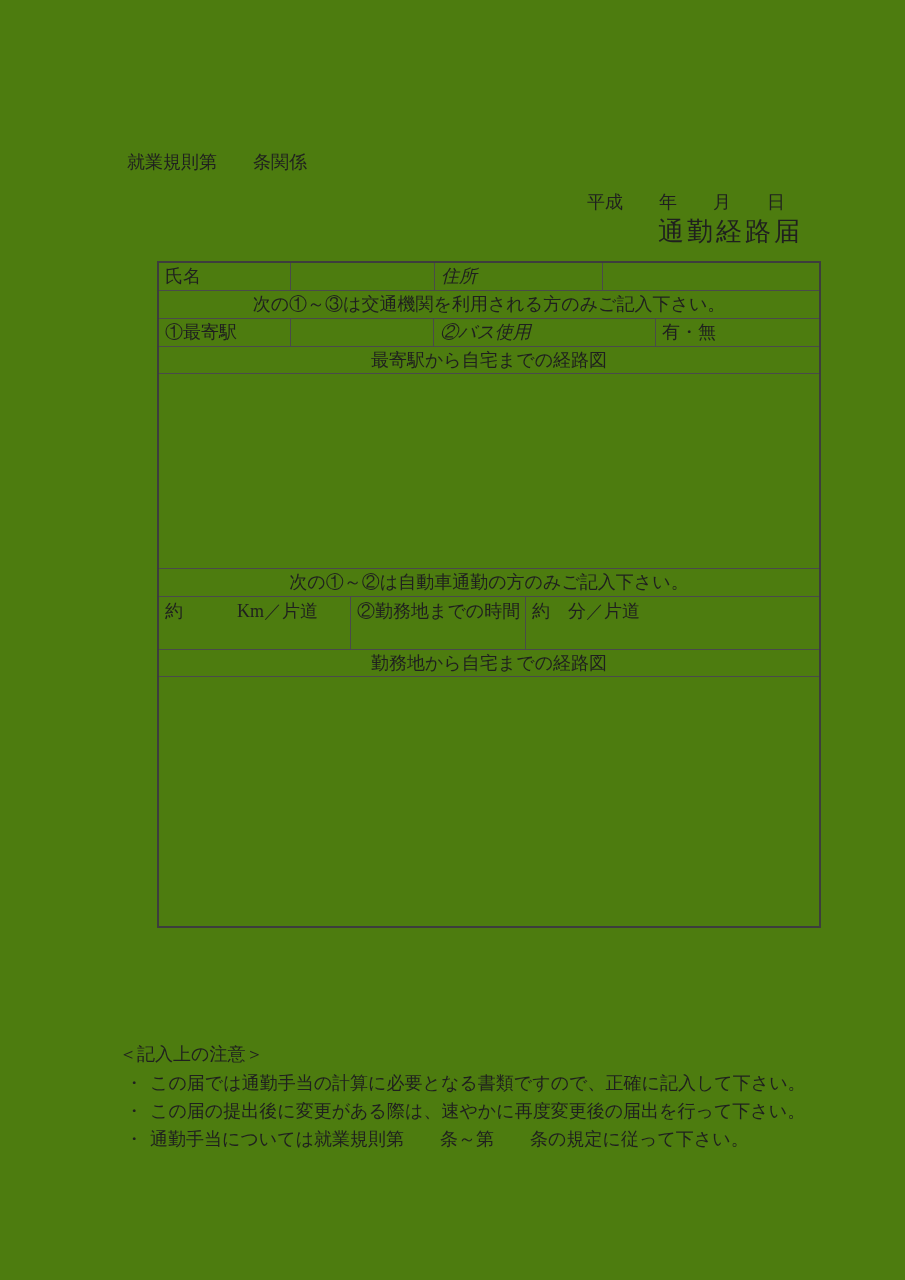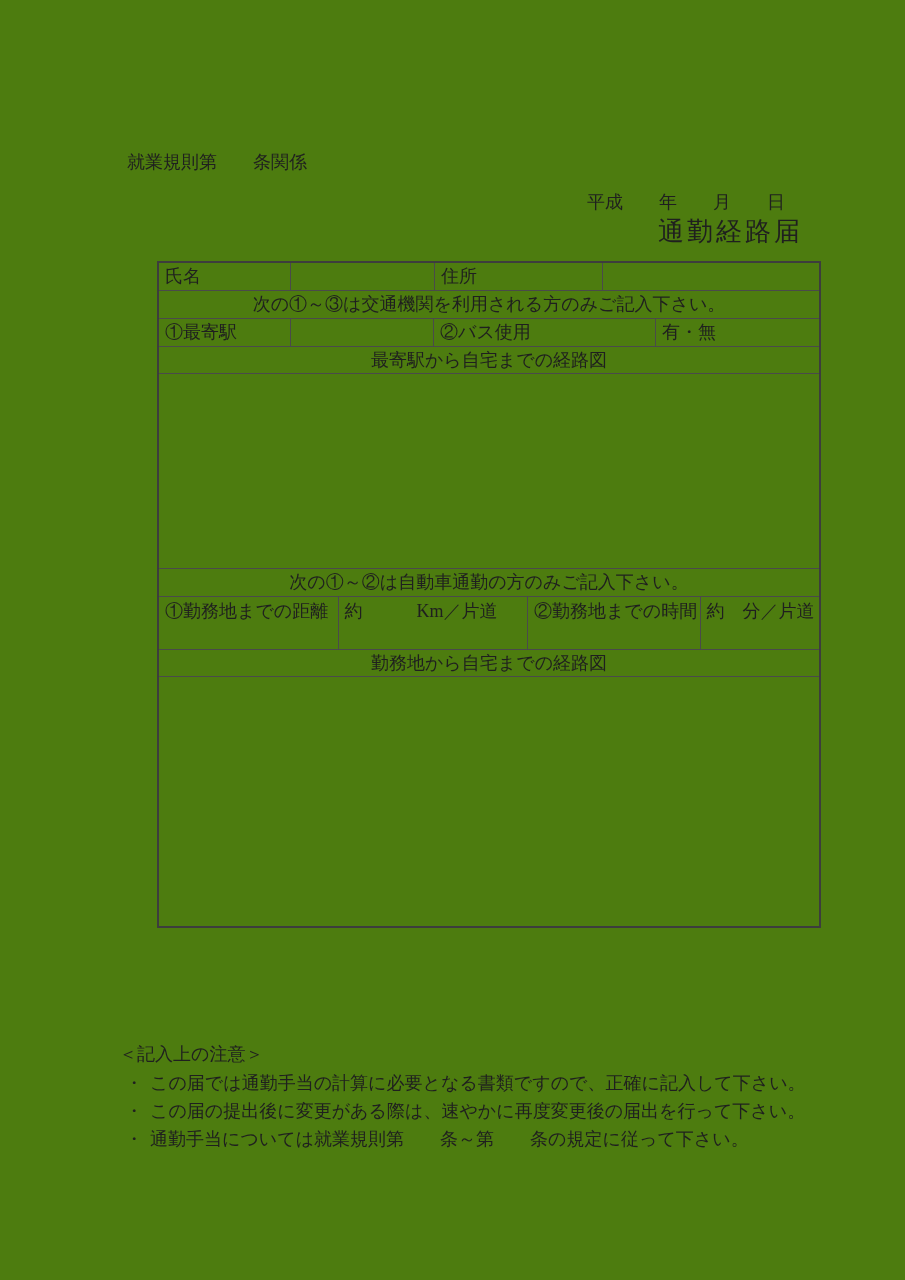--- a/index.html
+++ b/index.html
@@ -36,21 +36,21 @@
   .tcell.full { width: 100%; text-align: center; border-right: none; }
 
   .r-std  { height: 28px; }
   .r-pass { height: 108px; }
   .r-head { height: 27px; justify-content: center; }
   .r-box1 { height: 195px; }
   .r-car  { height: 53px; }
   .r-box2 { height: 249px; }
 
   .w132 { width: 132px; } .w143 { width: 143px; } .w144 { width: 144px; }
-  .w168 { width: 168px; } .w182 { width: 182px; } .w192 { width: 192px; }
+  .w168 { width: 168px; font-style: italic; } .w182 { width: 182px; } .w192 { width: 192px; }
   .w175 { width: 175px; } .grow { flex: 1 1 auto; }
 
   .pass-label div, .pass-details div { line-height: 27px; }
   .pass-details { padding-left: 7px; }
   .r-car .tcell { line-height: 24px; padding-top: 2px; }
 
   
   .notes { position: absolute; left: 119px; top: 1041px; width: 680px; }
   .notes-heading { height: 28px; line-height: 26px; }
   .note-item { position: relative; padding-left: 31px; height: 28px; line-height: 28px; white-space: nowrap; }
@@ -94,21 +94,20 @@
 
     <div class="trow r-box1">
       <div class="tcell full"></div>
     </div>
 
     <div class="trow r-std">
       <div class="tcell full">次の①～②は自動車通勤の方のみご記入下さい。</div>
     </div>
 
     <div class="trow r-car">
-      <div class="tcell w182">①勤務地までの距離</div>
       <div class="tcell w192">約　　　Km／片道</div>
       <div class="tcell w175">②勤務地までの時間</div>
       <div class="tcell grow">約　分／片道</div>
     </div>
 
     <div class="trow r-head">
       <div class="tcell full">勤務地から自宅までの経路図</div>
     </div>
 
     <div class="trow r-box2">

